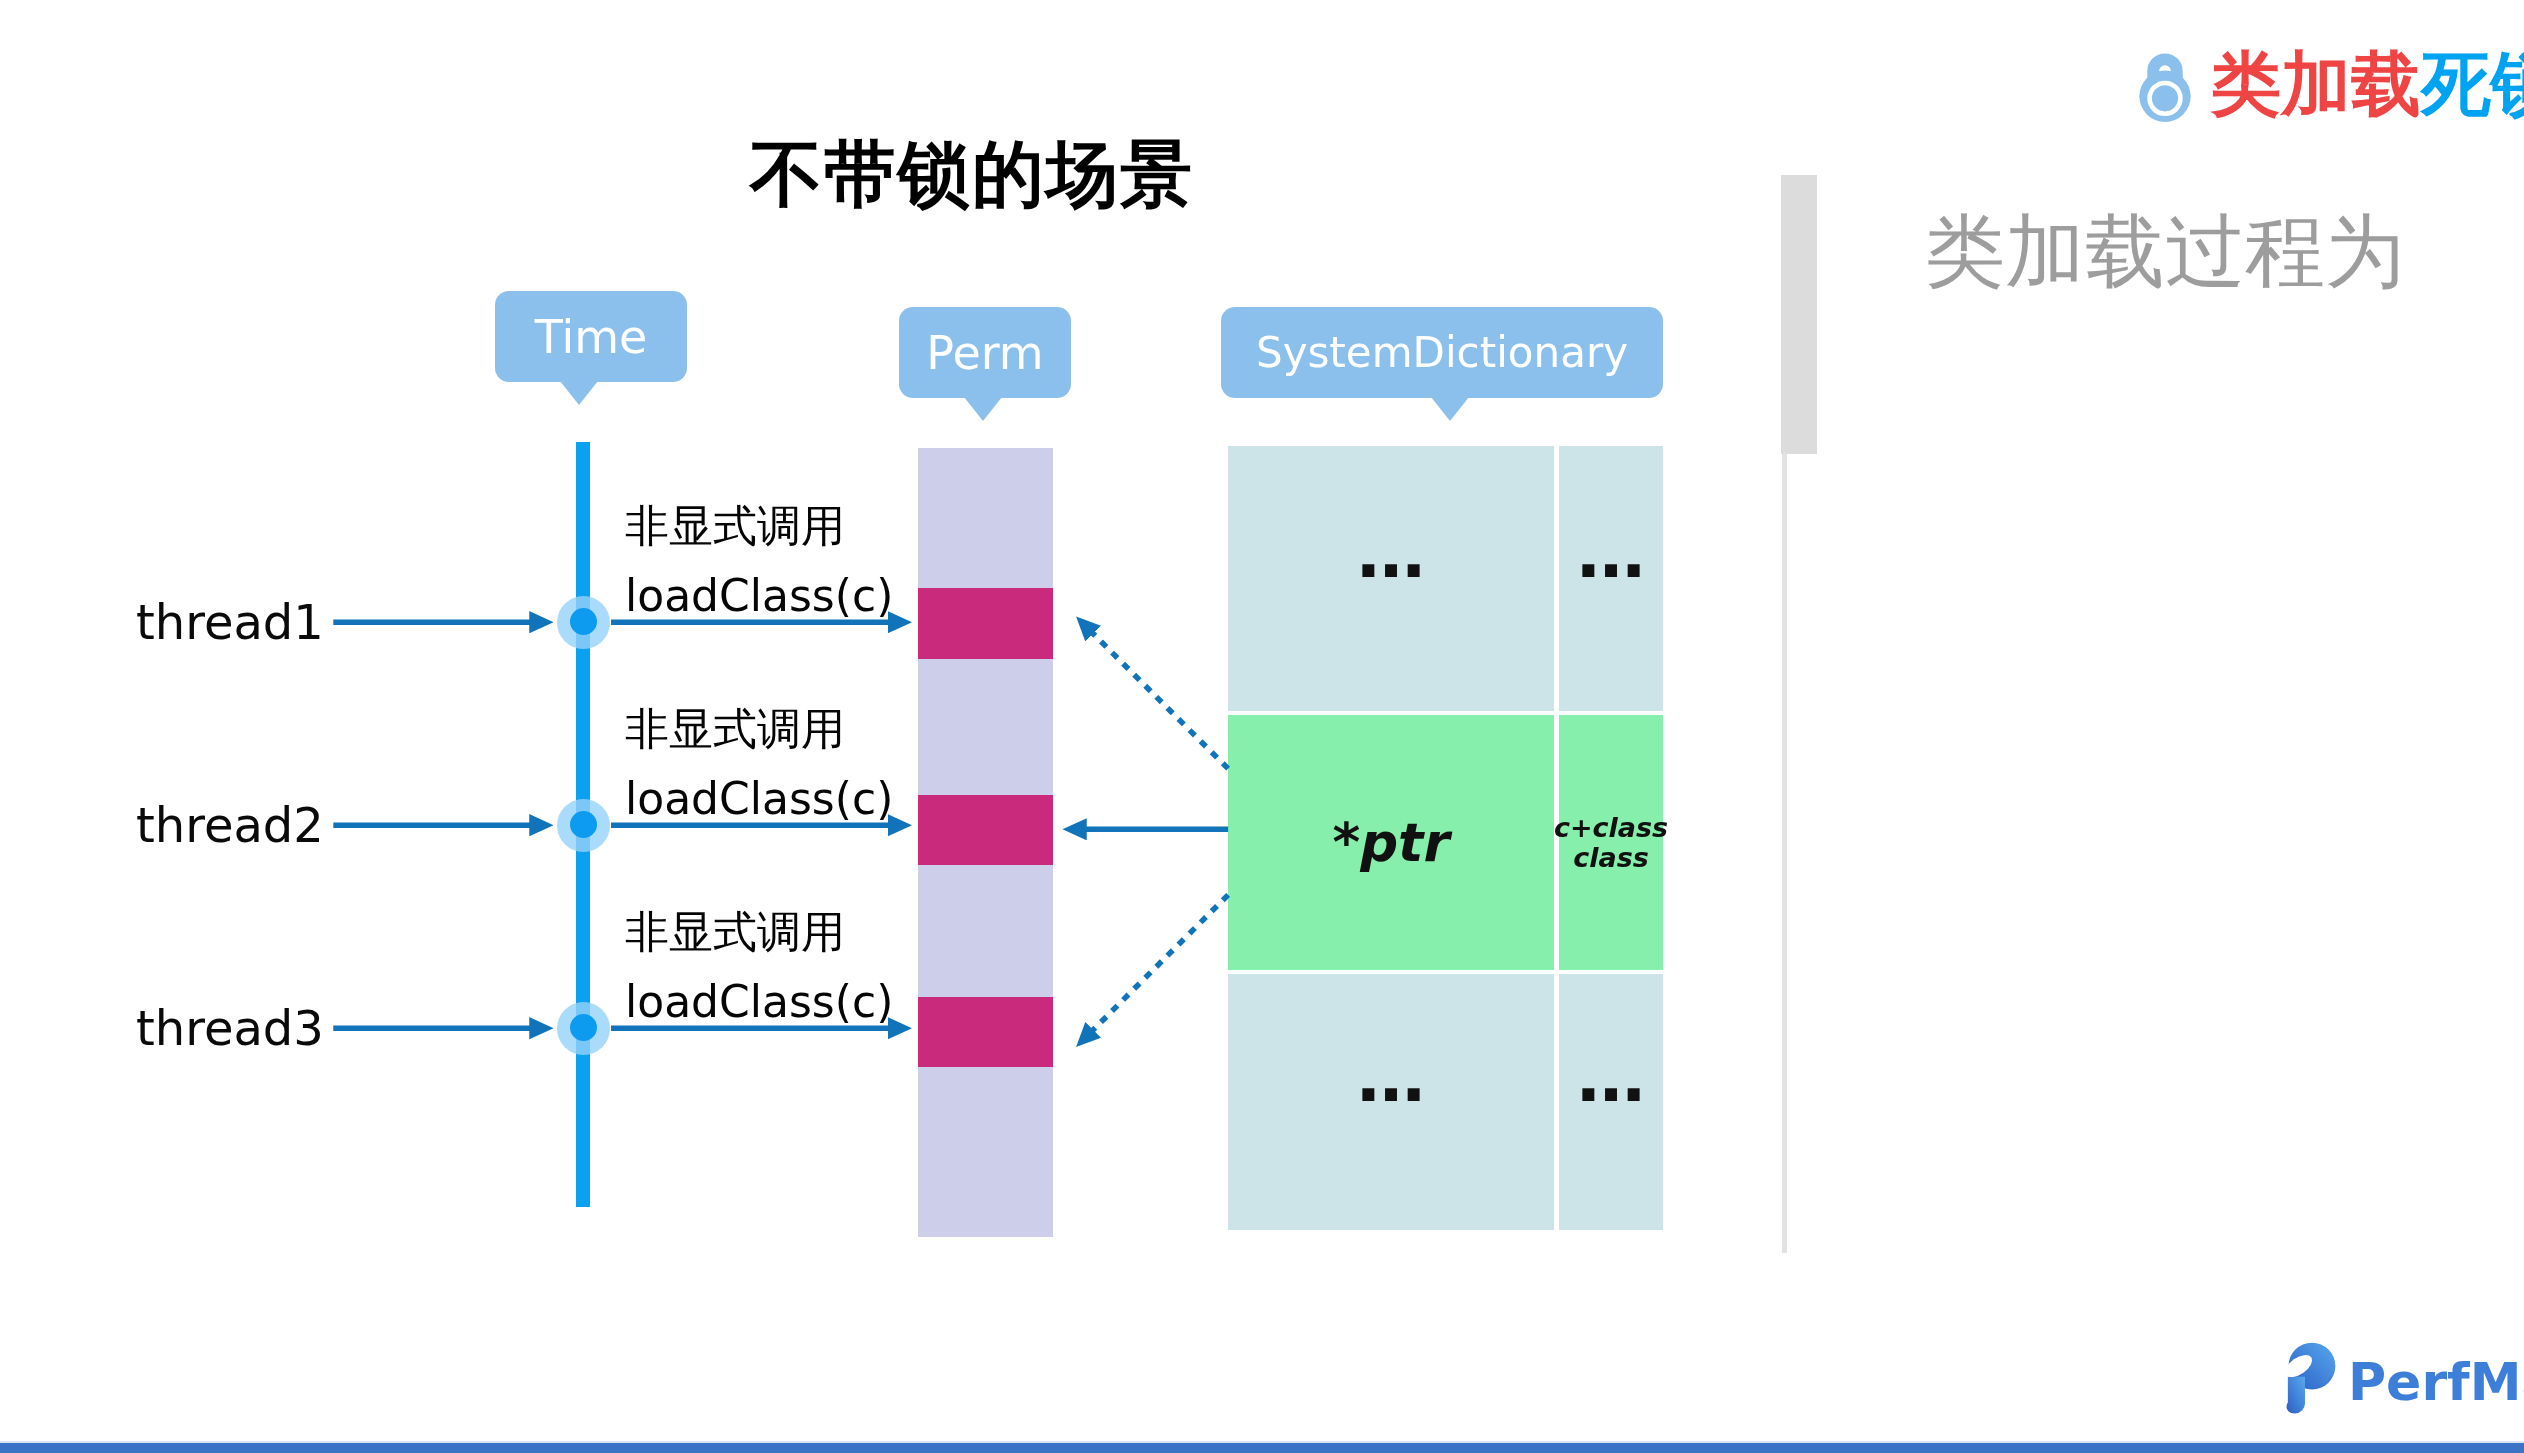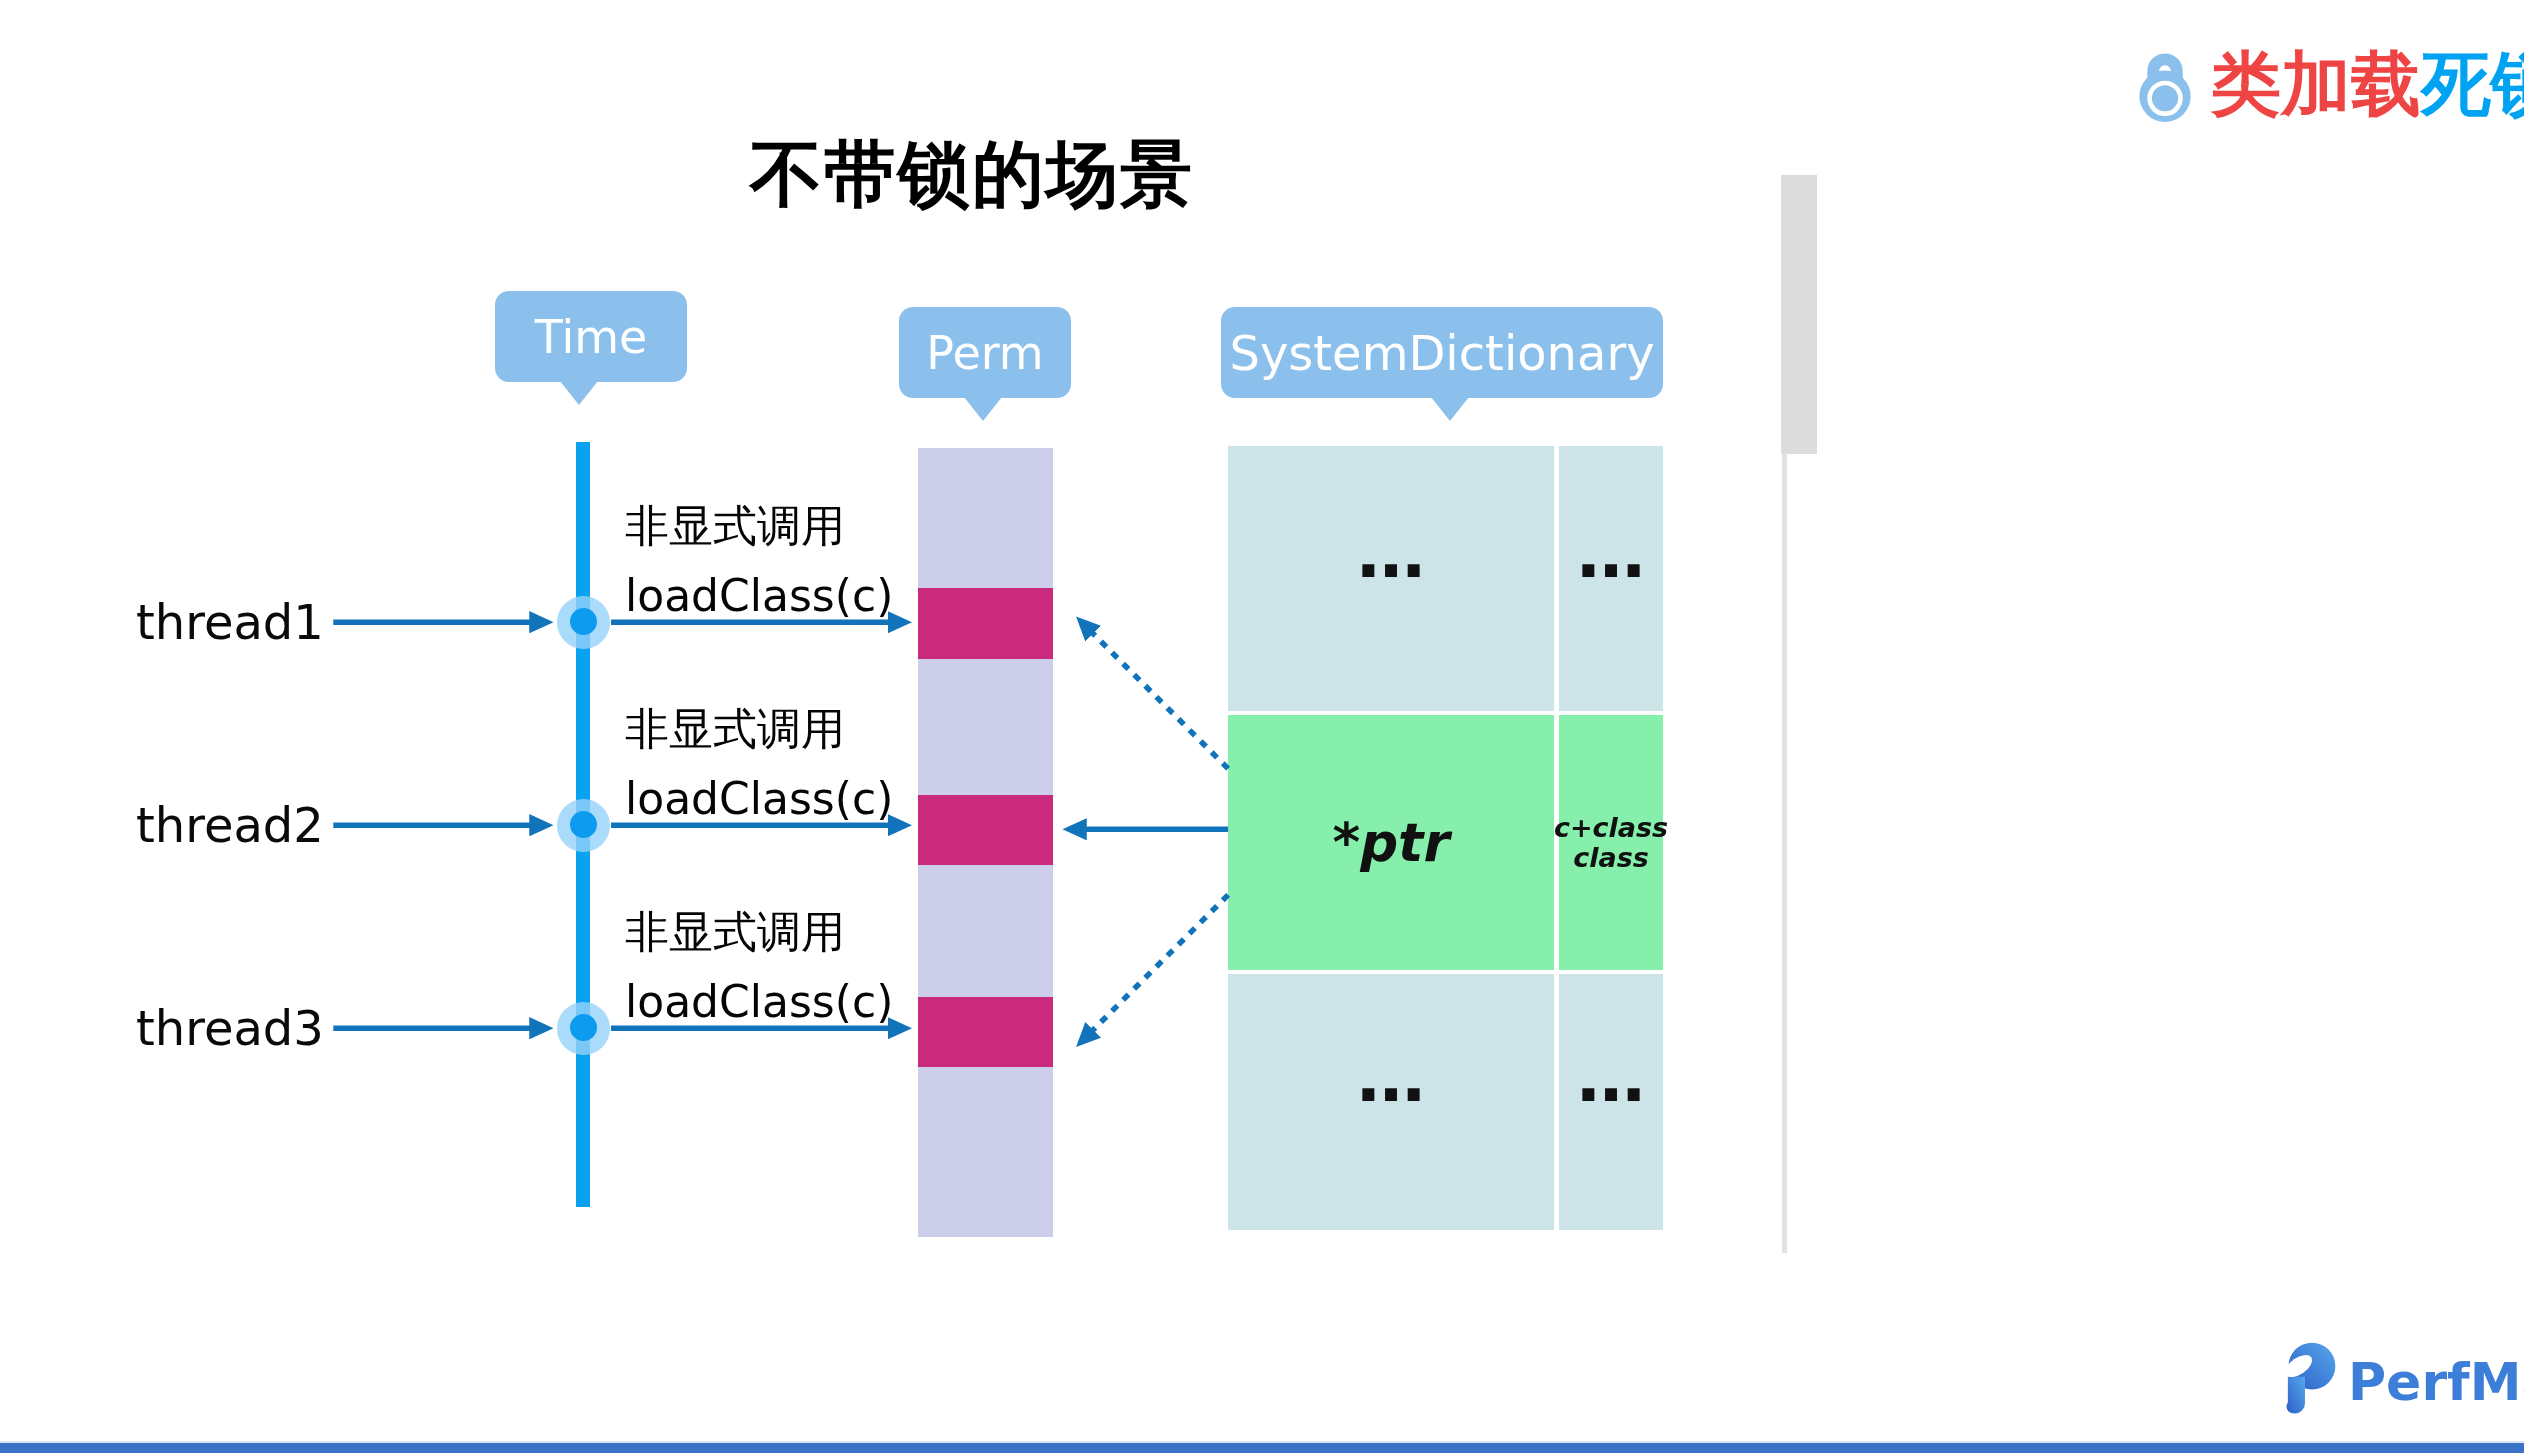--- a/index.html
+++ b/index.html
@@ -21,21 +21,21 @@
   
   .accent-bar{left:1781px;top:175px;width:36px;height:279px;background:#DCDCDC;}
   .thin-line{left:1782px;top:453px;width:4.5px;height:800px;background:#E2E2E2;}
   .side-caption{left:1925px;top:201px;font-size:80px;line-height:102px;color:#9D9D9D;font-weight:400;white-space:nowrap;}
 
   
   .bubble{background:#8CC0EC;border-radius:14px;color:#fff;display:flex;align-items:center;justify-content:center;}
   .bubble .tail{position:absolute;bottom:-23px;width:0;height:0;border-left:19px solid transparent;border-right:19px solid transparent;border-top:24px solid #8CC0EC;}
   .bubble-time{left:495px;top:291px;width:192px;height:91px;font-size:46px;}
   .bubble-perm{left:899px;top:307px;width:172px;height:91px;font-size:46px;}
-  .bubble-sd{left:1221px;top:307px;width:442px;height:91px;font-size:48px;}
+  .bubble-sd{left:1221px;top:307px;width:442px;height:91px;font-size:42px;}
 
   
   .timeline{left:576px;top:442px;width:14px;height:765px;background:#0AA2F0;z-index:3;}
   .dot-halo{width:53px;height:53px;border-radius:50%;background:rgba(150,210,250,0.8);z-index:4;}
   .dot-core{width:27px;height:27px;border-radius:50%;background:#0D9BF0;z-index:5;}
 
   
   .thread-label{left:136px;height:63px;line-height:63px;font-size:48px;color:#0A0A0A;white-space:nowrap;z-index:6;}
   .annotation{left:625px;font-size:44px;line-height:70px;color:#050505;white-space:nowrap;z-index:6;}
 
@@ -71,20 +71,21 @@
   <div class="brand-title">
     <span class="dark">类加载</span><span class="accent">死锁</span>
   </div>
 </div>
 
 <div class="abs slide-title">不带锁的场景</div>
 
 <div class="abs accent-bar"></div>
 <div class="abs thin-line"></div>
 <div class="abs side-caption">
+  <div>类加载过程为</div>
 </div>
 
 <div class="abs bubble bubble-time">
   <span>Time</span>
   <div class="tail" style="left:65px;"></div>
 </div>
 <div class="abs bubble bubble-perm">
   <span>Perm</span>
   <div class="tail" style="left:65px;"></div>
 </div>

